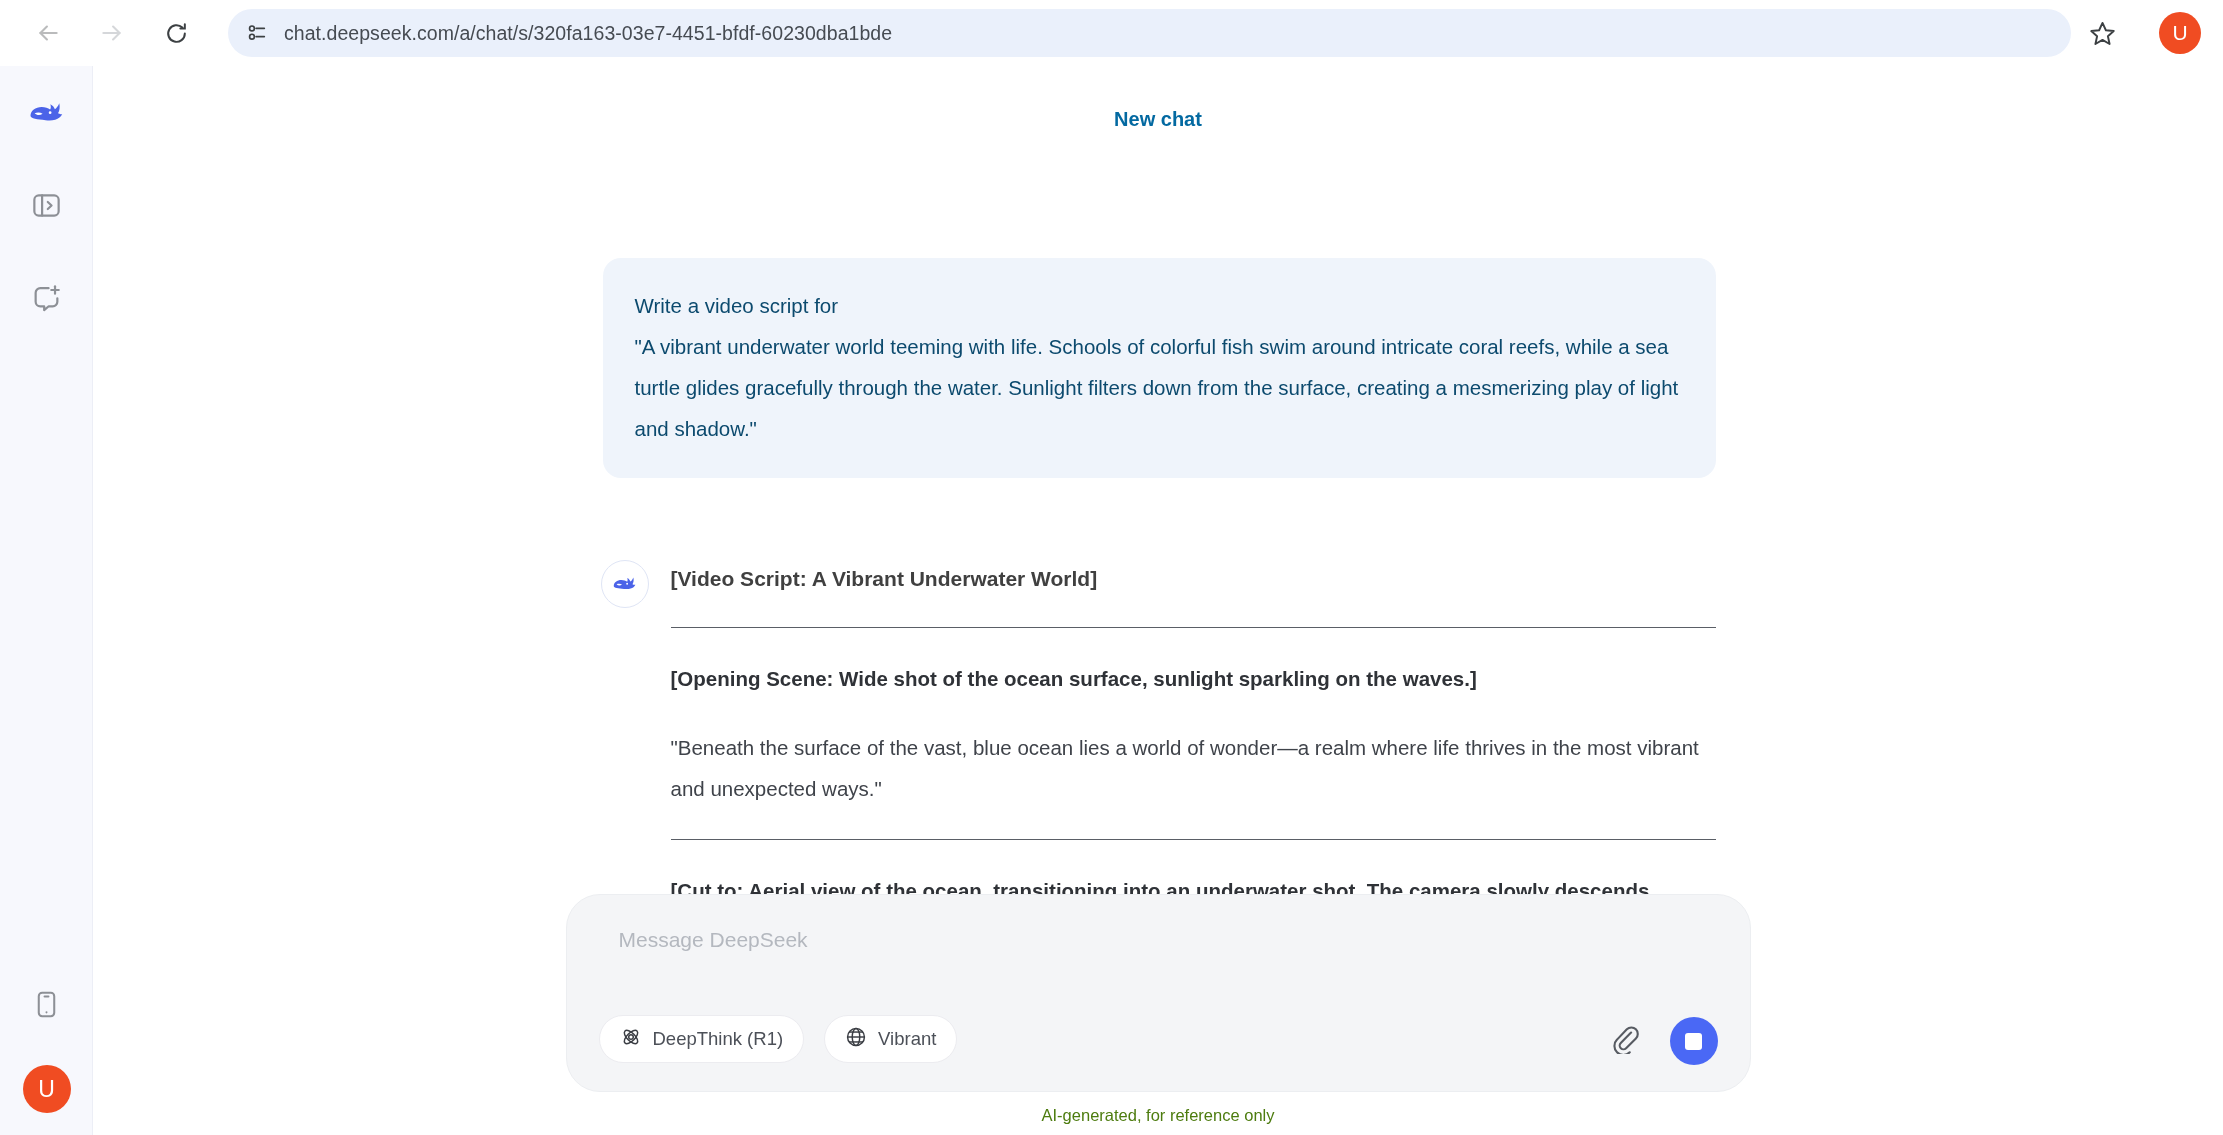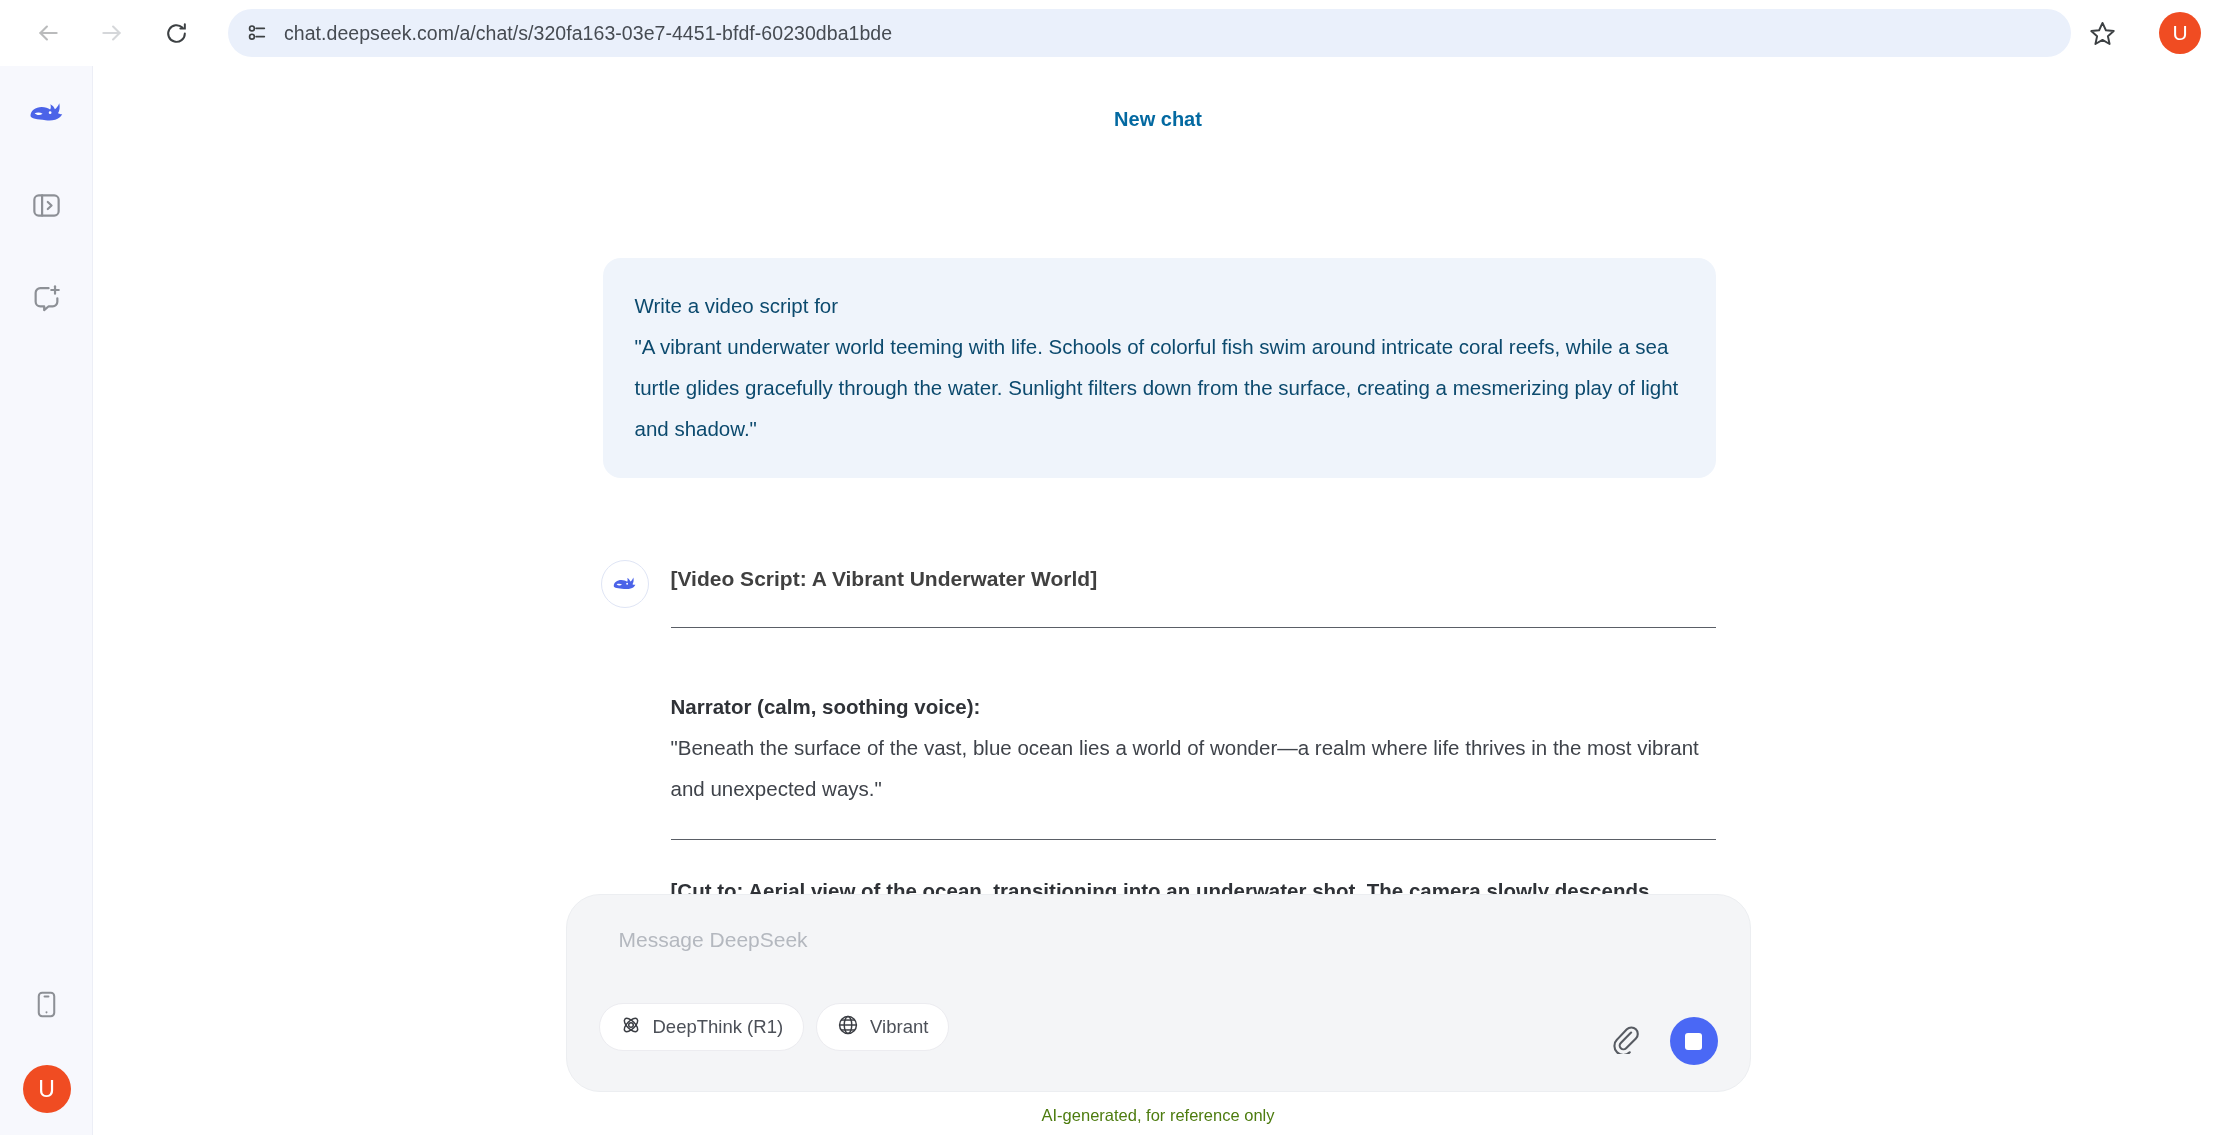--- a/index.html
+++ b/index.html
@@ -225,22 +225,22 @@
     padding: 30px 32px 24px 32px;
   }
   .composer-placeholder {
     font-size: 21px;
     color: #b4b8bf;
     line-height: 30px;
     margin-left: 20px;
   }
   .composer-tools {
     position: absolute;
-    left: 32px; bottom: 40px;
-    display: flex; gap: 12px; align-items: flex-end;
+    left: 32px; bottom: 28px;
+    display: flex; gap: 20px; align-items: flex-end;
   }
   .pill {
     height: 48px;
     background: #ffffff;
     border: 1px solid #ececf0;
     border-radius: 24px;
     display: flex; align-items: center;
     gap: 11px;
     padding: 0 20px;
     font-size: 18.5px;
@@ -384,22 +384,22 @@
               <circle cx="27.4" cy="23.6" r="1.5" fill="#ffffff"></circle>
               <path d="M10.5 24.3c2.9-1.1 6.2-1 8.7.5-2.6 1.9-6.1 2.1-8.7-.5z" fill="#ffffff"></path>
             </svg>
           </div>
 
           <div class="assistant-body">
             <h3>[Video Script: A Vibrant Underwater World]</h3>
 
             <hr class="md-hr">
 
+            <p class="bold">[Opening Scene: Wide shot of the ocean surface, sunlight sparkling on the waves.]</p>
             <div class="gap"></div>
-            <p class="bold">Narrator (calm, soothing voice):</p>
             <p>"Beneath the surface of the vast, blue ocean lies a world of wonder—a realm where life thrives in the most vibrant and unexpected ways."</p>
 
             <hr class="md-hr">
 
             <p class="bold">[Cut to: Aerial view of the ocean, transitioning into an underwater shot. The camera slowly descends, revealing the vibrant colors of the coral reef below.]</p>
 
           </div>
         </div>
 
       </div>

